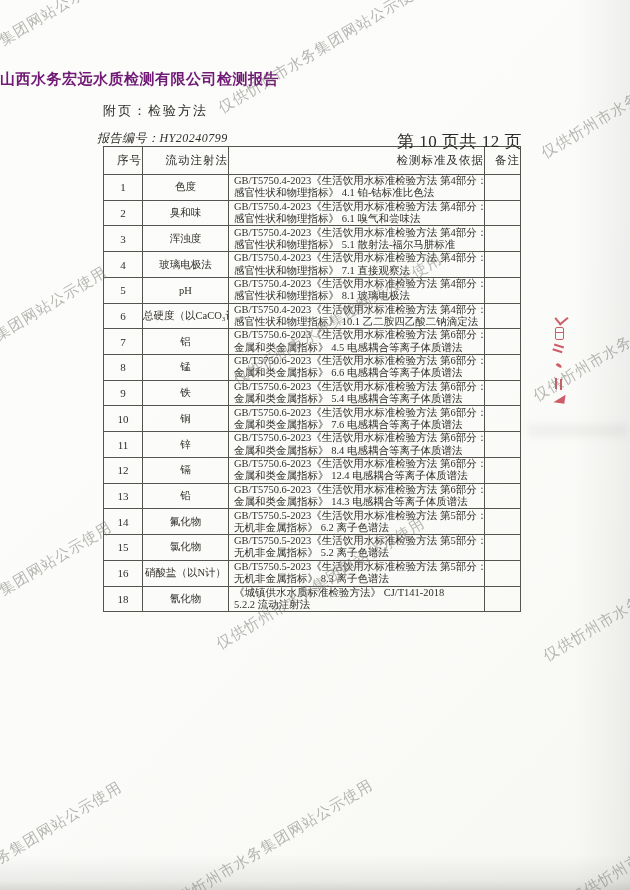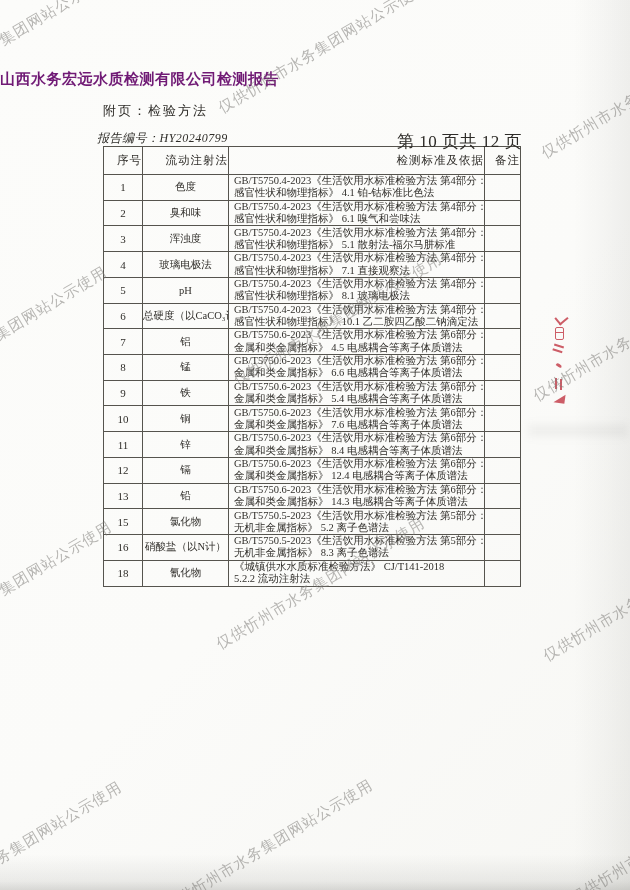--- a/index.html
+++ b/index.html
@@ -221,20 +221,29 @@
         <tr>
     <td class="c-no">13</td>
     <td class="c-item">铅</td>
     <td class="c-std">
       <div class="l1">GB/T5750.6-2023《生活饮用水标准检验方法 第6部分：</div>
       <div class="l2">金属和类金属指标》 14.3 电感耦合等离子体质谱法</div>
     </td>
     <td class="c-note"></td>
   </tr>
         <tr>
+    <td class="c-no">14</td>
+    <td class="c-item">氟化物</td>
+    <td class="c-std">
+      <div class="l1">GB/T5750.5-2023《生活饮用水标准检验方法 第5部分：</div>
+      <div class="l2">无机非金属指标》 6.2 离子色谱法</div>
+    </td>
+    <td class="c-note"></td>
+  </tr>
+        <tr>
     <td class="c-no">15</td>
     <td class="c-item">氯化物</td>
     <td class="c-std">
       <div class="l1">GB/T5750.5-2023《生活饮用水标准检验方法 第5部分：</div>
       <div class="l2">无机非金属指标》 5.2 离子色谱法</div>
     </td>
     <td class="c-note"></td>
   </tr>
         <tr>
     <td class="c-no">16</td>

